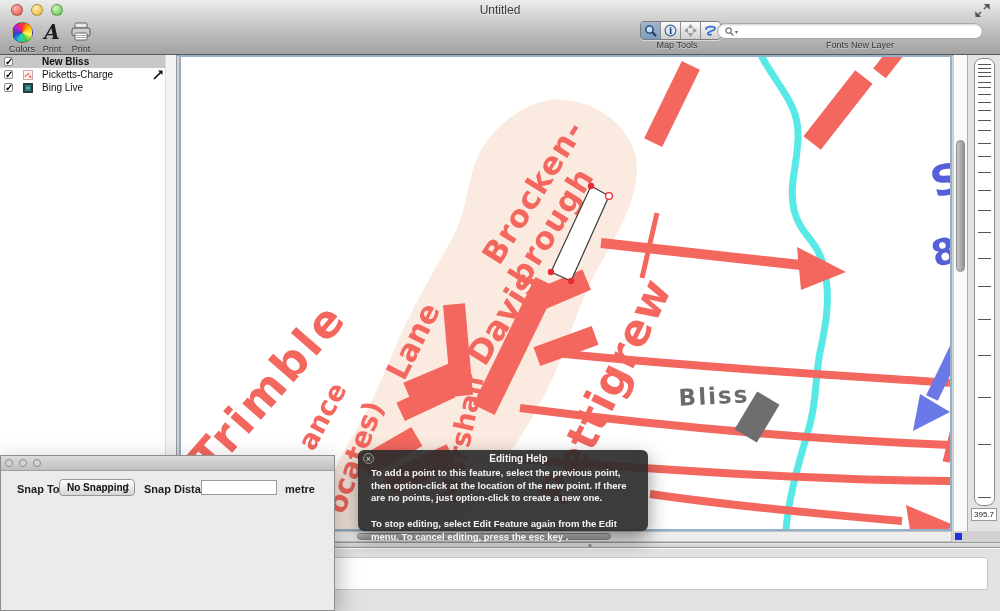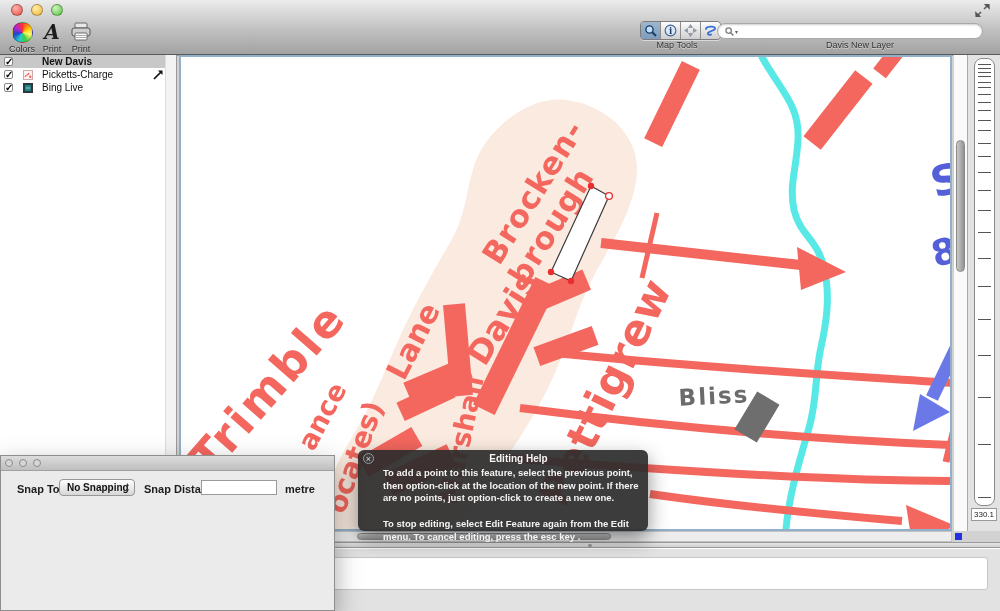--- a/index.html
+++ b/index.html
@@ -71,21 +71,21 @@
       border-top:1px solid #9a9a9a;border-bottom:1px solid #9a9a9a;box-sizing:border-box;}
   #divider .dot{position:absolute;left:588px;top:1px;width:4px;height:3px;border-radius:2px;background:#999;}
   #bottompanel{left:0;top:548px;width:1000px;height:63px;background:#e2e2e2;border-top:1px solid #fdfdfd;box-sizing:border-box;}
   #bottomfield{position:absolute;left:8px;top:8px;width:980px;height:33px;background:#fff;border:1px solid #c6c6c6;border-radius:3px;box-sizing:border-box;}
   
   #help{left:358px;top:450px;width:290px;height:81px;background:rgba(45,45,45,.93);border-radius:6px;
       box-shadow:0 8px 20px rgba(0,0,0,.45);color:#f4f4f4;z-index:50;}
   #help-title{position:absolute;left:0;right:0;top:3px;text-align:center;font-size:10px;font-weight:bold;padding-left:31px;}
   #help-close{position:absolute;left:5px;top:3px;width:11px;height:11px;border:1px solid #9a9a9a;border-radius:50%;
       background:#3c3c3c;color:#ddd;font-size:9px;line-height:10px;text-align:center;box-sizing:border-box;}
-  #help-body{position:absolute;left:13px;right:9px;top:17px;font-size:9.5px;font-weight:bold;line-height:1.34;white-space:pre-line;margin-left:12px;}
+  #help-body{position:absolute;left:13px;right:9px;top:17px;font-size:9.5px;font-weight:bold;line-height:1.34;white-space:pre-line;}
   
   #opts{left:0;top:455px;width:335px;height:156px;background:#ebebeb;border:1px solid #8e8e8e;box-sizing:border-box;
       box-shadow:0 10px 25px rgba(0,0,0,.35);z-index:60;}
   #opts-tb{position:absolute;left:0;top:0;right:0;height:14px;background:linear-gradient(#dcdcdc,#bfbfbf);
       border-bottom:1px solid #a0a0a0;}
   #opts-title{position:absolute;left:0;right:0;top:1px;text-align:center;font-size:10px;color:#3c3c3c;}
   .wdot{position:absolute;top:3px;width:8px;height:8px;border-radius:50%;border:1px solid #8b8b8b;background:#d6d6d6;box-sizing:border-box;}
   #opts .l1{position:absolute;font-size:11px;font-weight:bold;color:#1d1d1d;top:27px;}
   #snap-popup{position:absolute;left:58px;top:23px;width:76px;height:17px;background:linear-gradient(#fefefe,#d6d6d6);
       border:1px solid #979797;border-radius:4px;font-size:10px;font-weight:bold;color:#111;box-sizing:border-box;
@@ -96,20 +96,21 @@
   
   .maplab{font-family:"DejaVu Sans",sans-serif;font-weight:bold;}
 </style>
 </head>
 <body>
 
 <div id="chrome" class="abs">
   <div id="tl-close" class="abs tl"></div>
   <div id="tl-min" class="abs tl"></div>
   <div id="tl-zoom" class="abs tl"></div>
+  <div id="win-title" class="abs">Untitled</div>
 
   <div class="abs tbitem" style="left:4px;width:36px;">
     <div class="tbicon">
         <div id="colors-wheel"></div>
       </div>
     <div class="lbl">Colors</div>
   </div>
   <div class="abs tbitem" style="left:38px;width:28px;">
     <div class="tbicon">
         <span id="fonts-a">A</span>
@@ -161,36 +162,36 @@
   <div id="maptools-lbl" class="abs">Map Tools</div>
 
   <div id="search" class="abs">
     <svg width="9" height="9" viewBox="0 0 9 9">
       <circle cx="3.6" cy="3.6" r="2.7" fill="none" stroke="#777" stroke-width="1.2"></circle>
       <line x1="5.7" y1="5.7" x2="8.4" y2="8.4" stroke="#777" stroke-width="1.4"></line>
     </svg>
     <span class="dd">▾</span>
     <input placeholder="" style="">
   </div>
-  <div id="filter-lbl" class="abs">Davis New Layer</div>
+  <div id="filter-lbl" class="abs">Fonts New Layer</div>
 
   <svg id="expand" class="abs" viewBox="0 0 15 13">
     <g stroke="#555" stroke-width="1.5" fill="#555">
       <line x1="9" y1="5" x2="13" y2="1"></line>
         <polygon points="13.8,0.2 14,4 10.5,0.8"></polygon>
       <line x1="6" y1="8" x2="2" y2="12"></line>
         <polygon points="1.2,12.8 1,9 4.5,12.2"></polygon>
     </g>
   </svg>
 </div>
 
 <div id="sidebar" class="abs">
   <div class="lrow sel noicon">
     <div class="cb">✓</div>
-    <span class="txt">New Davis</span>
+    <span class="txt">New Bliss</span>
   </div>
   <div class="lrow">
     <div class="cb">✓</div>
     <svg class="licon" viewBox="0 0 10 10">
       <rect x="0.5" y="0.5" width="9" height="9" fill="#fdf2ee" stroke="#caa"></rect>
       <path d="M2,7 C3,4 5,6 6,3" stroke="#e66" stroke-width="1.3" fill="none"></path>
       <circle cx="7.3" cy="6.8" r="1.2" fill="#e66"></circle>
     </svg>
     <span class="txt">Picketts-Charge</span>
     <svg id="link-arrow" width="12" height="12" viewBox="0 0 12 12">
@@ -307,21 +308,21 @@
       <div class="tick" style="top: 150.5px;"></div>
       <div class="tick" style="top: 173px;"></div>
       <div class="tick" style="top: 198.5px;"></div>
       <div class="tick" style="top: 227.2px;"></div>
       <div class="tick" style="top: 259.7px;"></div>
       <div class="tick" style="top: 296.4px;"></div>
       <div class="tick" style="top: 337.9px;"></div>
       <div class="tick" style="top: 384.8px;"></div>
       <div class="tick" style="top: 437.7px;"></div>
     </div>
-  <div id="scalebox">330.1</div>
+  <div id="scalebox">395.7</div>
 </div>
 <div id="hscroll" class="abs">
   <div id="hthumb" class="abs"></div>
 </div>
 <div id="bluehandle" class="abs"></div>
 
 <div id="divider" class="abs">
     <div class="dot"></div>
   </div>
 <div id="bottompanel" class="abs">

